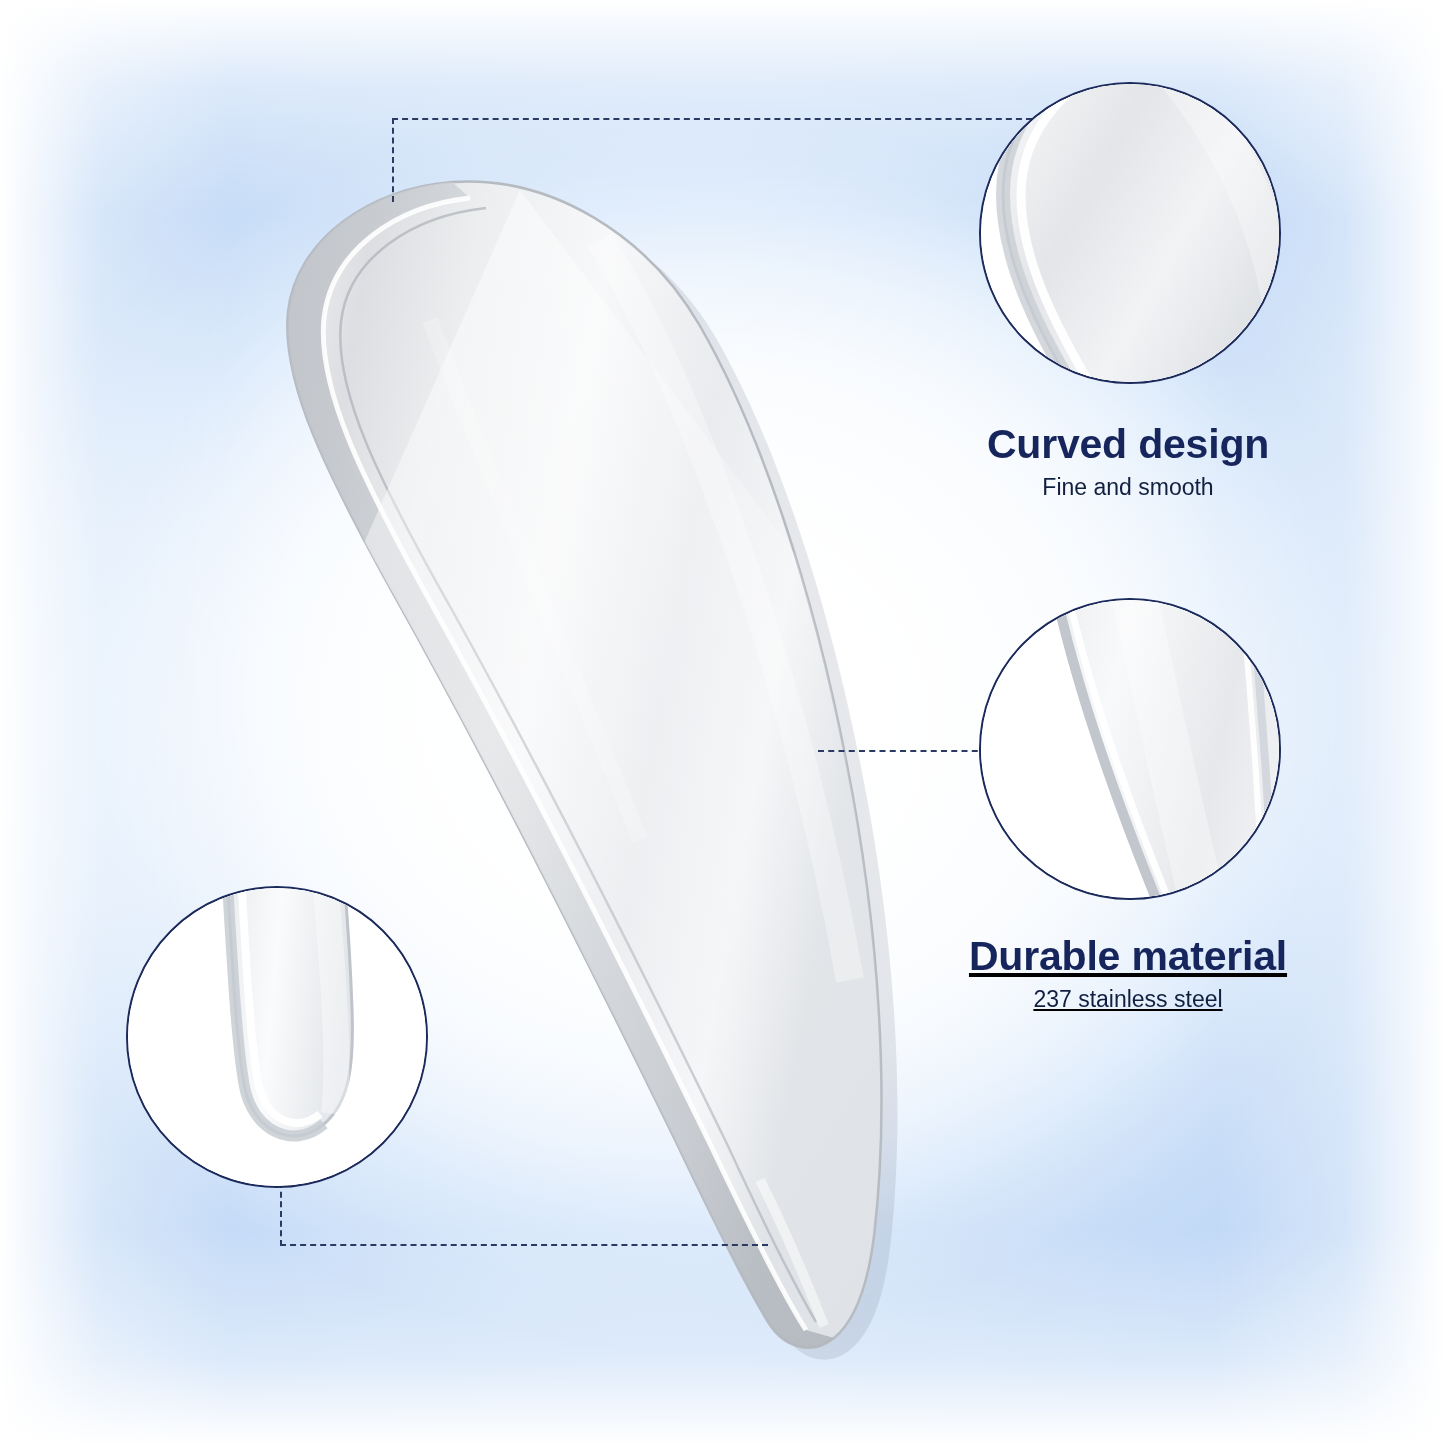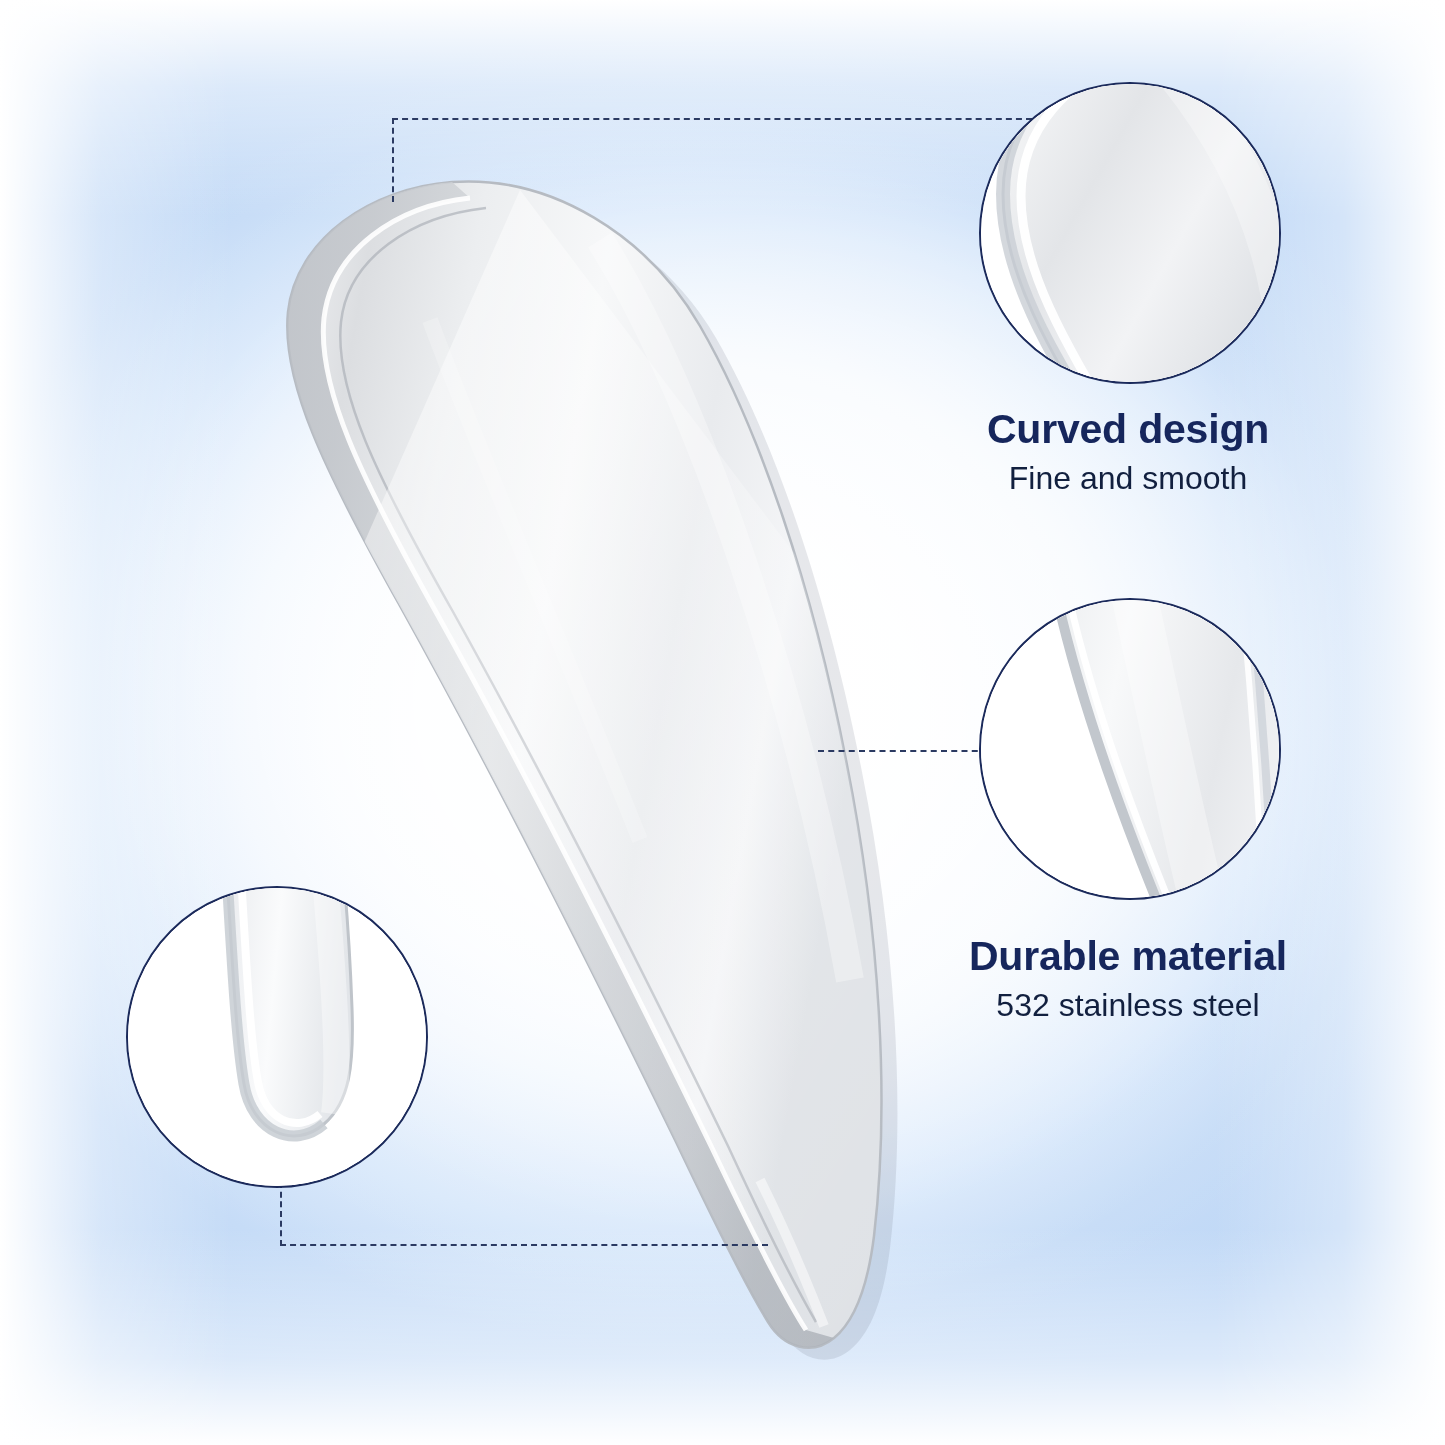--- a/index.html
+++ b/index.html
@@ -103,28 +103,28 @@
   .callout-title {
     color: #16265c;
     font-weight: bold;
     font-size: 41px;
     line-height: 1.12;
     letter-spacing: -0.2px;
     white-space: nowrap;
   }
   .callout-sub {
     color: #12203f;
-    font-size: 32px;
+    font-size: 23px;
     line-height: 1.2;
     margin-top: 6px;
     white-space: nowrap;
   }
 
-  #text-curved  { left: 941px; top: 407px; width: 374px; }
-  #text-durable { left: 941px; top: 934px; width: 374px; }
+  #text-curved  { left: 941px; top: 422px; width: 374px; }
+  #text-durable { left: 941px; top: 934px; width: 374px; text-decoration: underline; }
   #text-carry   { left: 88px;  top: 756px; width: 374px; }
 </style>
 </head>
 <body>
 
 <div id="page">
 
   <div class="bg-glow"></div>
   <div class="bg-corner-fade"></div>
   <div class="bg-white-edges"></div>
@@ -275,21 +275,21 @@
         <path d="M82,-30 C108,100 162,240 208,350" fill="none" stroke="#ffffff" stroke-width="7" opacity="0.95"></path>
         <path d="M268,-30 C282,110 290,240 294,350" fill="none" stroke="#cfd4da" stroke-width="8" opacity="0.85"></path>
         <path d="M258,-30 C272,110 280,240 284,350" fill="none" stroke="#ffffff" stroke-width="6" opacity="0.9"></path>
         <path d="M150,-20 C180,120 210,260 236,360" fill="none" stroke="#ffffff" stroke-width="46" opacity="0.35"></path>
       </g>
     </svg>
   </div>
 
   <div class="callout-text" id="text-durable">
     <div class="callout-title">Durable material</div>
-    <div class="callout-sub">532 stainless steel</div>
+    <div class="callout-sub">237 stainless steel</div>
   </div>
 
   <div class="callout-circle" id="circle-carry">
     <svg class="circle-inner" viewBox="0 0 298 298">
       <defs>
         <linearGradient id="c3Grad" x1="0" y1="0" x2="1" y2="0.2">
           <stop offset="0%" stop-color="#e9ebee"></stop>
           <stop offset="45%" stop-color="#fafbfc"></stop>
           <stop offset="100%" stop-color="#e2e5e9"></stop>
         </linearGradient>

